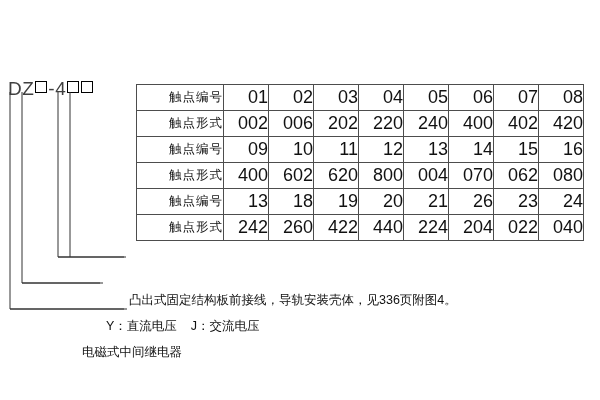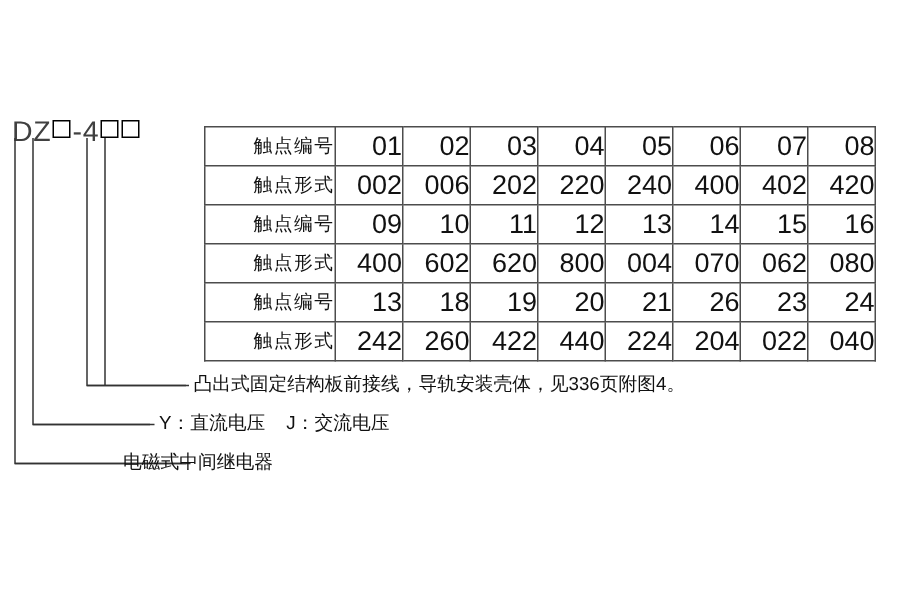--- a/index.html
+++ b/index.html
@@ -77,20 +77,21 @@
     width: 44px;
     font-size: 18px;
   }
 
   
   .note {
     position: absolute;
     font-size: 12.5px;
     color: #111;
     white-space: nowrap;
+    margin-top: 44px;
   }
   .note-1 { left: 129px; top: 248px; }
   .note-2 { left: 106px; top: 274px; }
   .note-3 { left: 82px;  top: 300px; }
   .gap-sm { display: inline-block; width: 14px; }
 </style>
 </head>
 <body>
 
 <div id="root">

